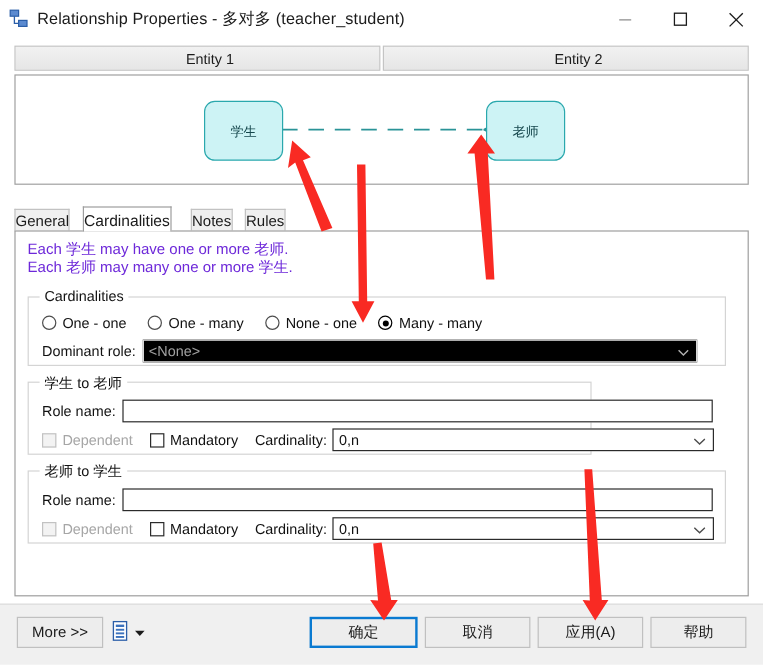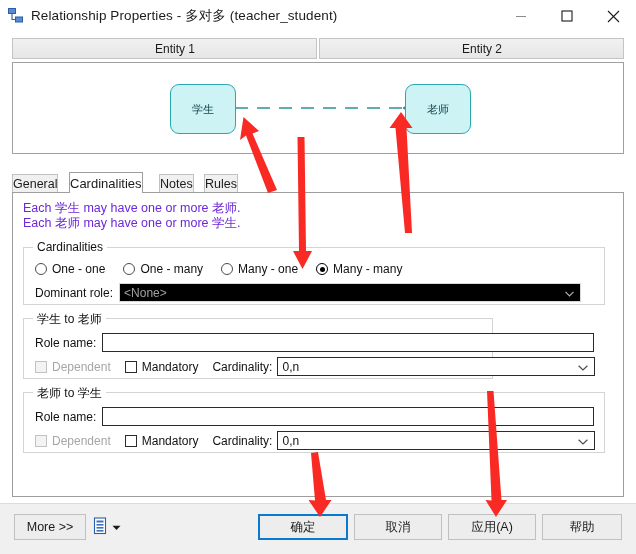--- a/index.html
+++ b/index.html
@@ -161,38 +161,38 @@
       </div>
     <div class="tab" style="left:192px;">
         <span>Rules</span>
       </div>
   </div>
 
   <div class="panel">
 
     <div class="desc">
       <div>Each 学生 may have one or more 老师.</div>
-      <div>Each 老师 may have one or more 学生.</div>
+      <div>Each 老师 may many one or more 学生.</div>
     </div>
 
     <div class="group" id="grp-card">
       <span class="legend">Cardinalities</span>
 
       <div class="radio-row">
         <label class="radio" style="">
           <span class="rdot"></span>
           <span>One - one</span>
         </label>
         <label class="radio" style="margin-right:18px;">
           <span class="rdot"></span>
           <span>One - many</span>
         </label>
         <label class="radio" style="margin-right:18px;">
           <span class="rdot"></span>
-          <span>Many - one</span>
+          <span>None - one</span>
         </label>
         <label class="radio sel">
           <span class="rdot"></span>
           <span>Many - many</span>
         </label>
       </div>
 
       <div class="domrow">
         <span class="domlabel">Dominant role:</span>
         <div class="combo disabled" style="width:462px;">

